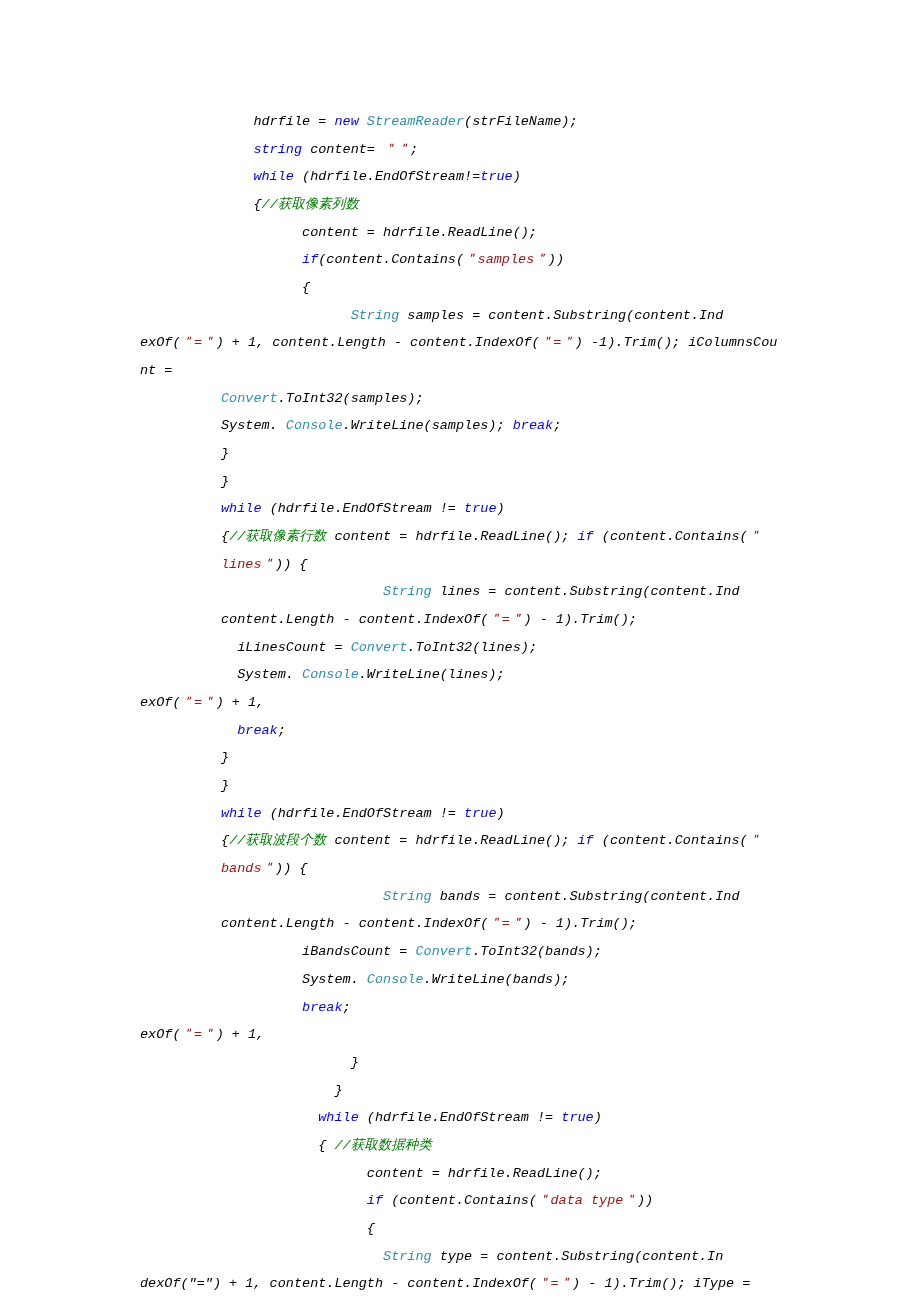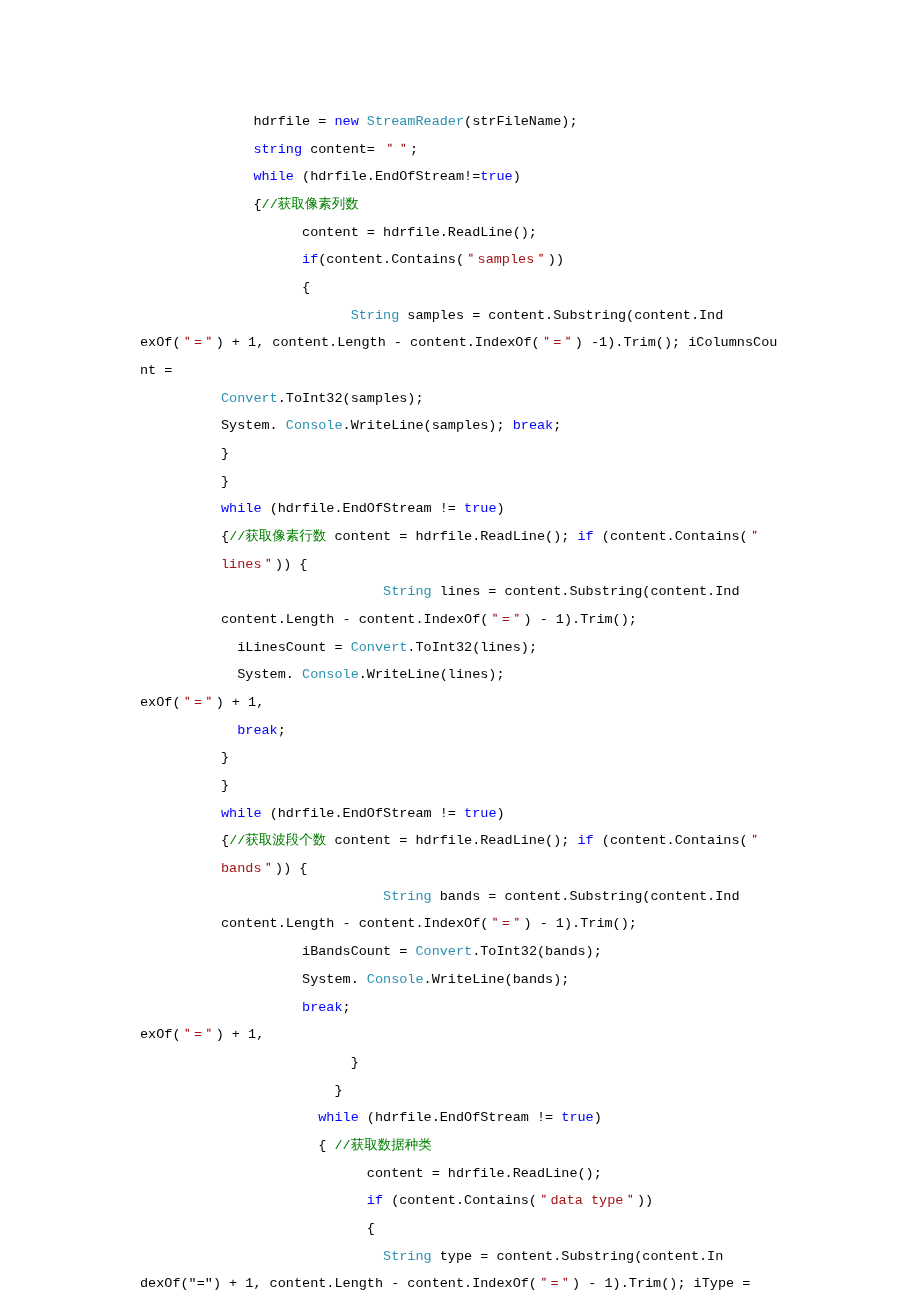--- a/index.html
+++ b/index.html
@@ -19,20 +19,20 @@
   .code {
     line-height: 2.05;
     white-space: pre-wrap;
     word-break: break-all;
   }
   .tok-kw    { color: #0000ff; } 
   .tok-cls   { color: #2b91af; } 
   .tok-str   { color: #a31515; } 
   .tok-cmt   { color: #008000; }
   .tok-plain { color: #000000; }
-  .mono { font-family: "Courier New", "NSimSun", monospace; }
+  .mono { font-family: "Courier New", "NSimSun", monospace; font-style: italic; }
 </style>
 </head>
 <body>
 
 <div class="page">
   <div class="code mono" id="code-container"><div>              <span class="tok-plain">hdrfile = </span><span class="tok-kw">new </span><span class="tok-cls">StreamReader</span><span class="tok-plain">(strFileName);</span></div><div>              <span class="tok-kw">string</span><span class="tok-plain"> content= </span><span class="tok-str">＂＂</span><span class="tok-plain">;</span></div><div>              <span class="tok-kw">while</span><span class="tok-plain"> (hdrfile.EndOfStream!=</span><span class="tok-kw">true</span><span class="tok-plain">)</span></div><div>              <span class="tok-plain">{</span><span class="tok-cmt">//获取像素列数</span></div><div>                    <span class="tok-plain">content = hdrfile.ReadLine();</span></div><div>                    <span class="tok-kw">if</span><span class="tok-plain">(content.Contains(</span><span class="tok-str">＂samples＂</span><span class="tok-plain">))</span></div><div>                    <span class="tok-plain">{</span></div><div>                          <span class="tok-cls">String</span><span class="tok-plain"> samples = content.Substring(content.Ind</span></div><div><span class="tok-plain">exOf(</span><span class="tok-str">＂=＂</span><span class="tok-plain">) + 1, content.Length - content.IndexOf(</span><span class="tok-str">＂=＂</span><span class="tok-plain">) -1).Trim(); iColumnsCount = </span></div><div>          <span class="tok-cls">Convert</span><span class="tok-plain">.ToInt32(samples);</span></div><div>          <span class="tok-plain">System. </span><span class="tok-cls">Console</span><span class="tok-plain">.WriteLine(samples); </span><span class="tok-kw">break</span><span class="tok-plain">;</span></div><div>          <span class="tok-plain">}</span></div><div>          <span class="tok-plain">}</span></div><div>          <span class="tok-kw">while</span><span class="tok-plain"> (hdrfile.EndOfStream != </span><span class="tok-kw">true</span><span class="tok-plain">)</span></div><div>          <span class="tok-plain">{</span><span class="tok-cmt">//获取像素行数</span><span class="tok-plain"> content = hdrfile.ReadLine(); </span><span class="tok-kw">if</span><span class="tok-plain"> (content.Contains(</span><span class="tok-str">＂</span></div><div>          <span class="tok-str">lines＂</span><span class="tok-plain">)) {</span></div><div>                              <span class="tok-cls">String</span><span class="tok-plain"> lines = content.Substring(content.Ind</span></div><div>          <span class="tok-plain">content.Length - content.IndexOf(</span><span class="tok-str">＂=＂</span><span class="tok-plain">) - 1).Trim();</span></div><div>            <span class="tok-plain">iLinesCount = </span><span class="tok-cls">Convert</span><span class="tok-plain">.ToInt32(lines);</span></div><div>            <span class="tok-plain">System. </span><span class="tok-cls">Console</span><span class="tok-plain">.WriteLine(lines);</span></div><div><span class="tok-plain">exOf(</span><span class="tok-str">＂=＂</span><span class="tok-plain">) + 1,</span></div><div>            <span class="tok-kw">break</span><span class="tok-plain">;</span></div><div>          <span class="tok-plain">}</span></div><div>          <span class="tok-plain">}</span></div><div>          <span class="tok-kw">while</span><span class="tok-plain"> (hdrfile.EndOfStream != </span><span class="tok-kw">true</span><span class="tok-plain">)</span></div><div>          <span class="tok-plain">{</span><span class="tok-cmt">//获取波段个数</span><span class="tok-plain"> content = hdrfile.ReadLine(); </span><span class="tok-kw">if</span><span class="tok-plain"> (content.Contains(</span><span class="tok-str">＂</span></div><div>          <span class="tok-str">bands＂</span><span class="tok-plain">)) {</span></div><div>                              <span class="tok-cls">String</span><span class="tok-plain"> bands = content.Substring(content.Ind</span></div><div>          <span class="tok-plain">content.Length - content.IndexOf(</span><span class="tok-str">＂=＂</span><span class="tok-plain">) - 1).Trim();</span></div><div>                    <span class="tok-plain">iBandsCount = </span><span class="tok-cls">Convert</span><span class="tok-plain">.ToInt32(bands);</span></div><div>                    <span class="tok-plain">System. </span><span class="tok-cls">Console</span><span class="tok-plain">.WriteLine(bands);</span></div><div>                    <span class="tok-kw">break</span><span class="tok-plain">;</span></div><div><span class="tok-plain">exOf(</span><span class="tok-str">＂=＂</span><span class="tok-plain">) + 1,</span></div><div>                          <span class="tok-plain">}</span></div><div>                        <span class="tok-plain">}</span></div><div>                      <span class="tok-kw">while</span><span class="tok-plain"> (hdrfile.EndOfStream != </span><span class="tok-kw">true</span><span class="tok-plain">)</span></div><div>                      <span class="tok-plain">{ </span><span class="tok-cmt">//获取数据种类</span></div><div>                            <span class="tok-plain">content = hdrfile.ReadLine();</span></div><div>                            <span class="tok-kw">if</span><span class="tok-plain"> (content.Contains(</span><span class="tok-str">＂data type＂</span><span class="tok-plain">))</span></div><div>                            <span class="tok-plain">{</span></div><div>                              <span class="tok-cls">String</span><span class="tok-plain"> type = content.Substring(content.In</span></div><div><span class="tok-plain">dexOf("=") + 1, content.Length - content.IndexOf(</span><span class="tok-str">＂=＂</span><span class="tok-plain">) - 1).Trim(); iType = </span></div></div>
 </div>
 
 </body></html>

